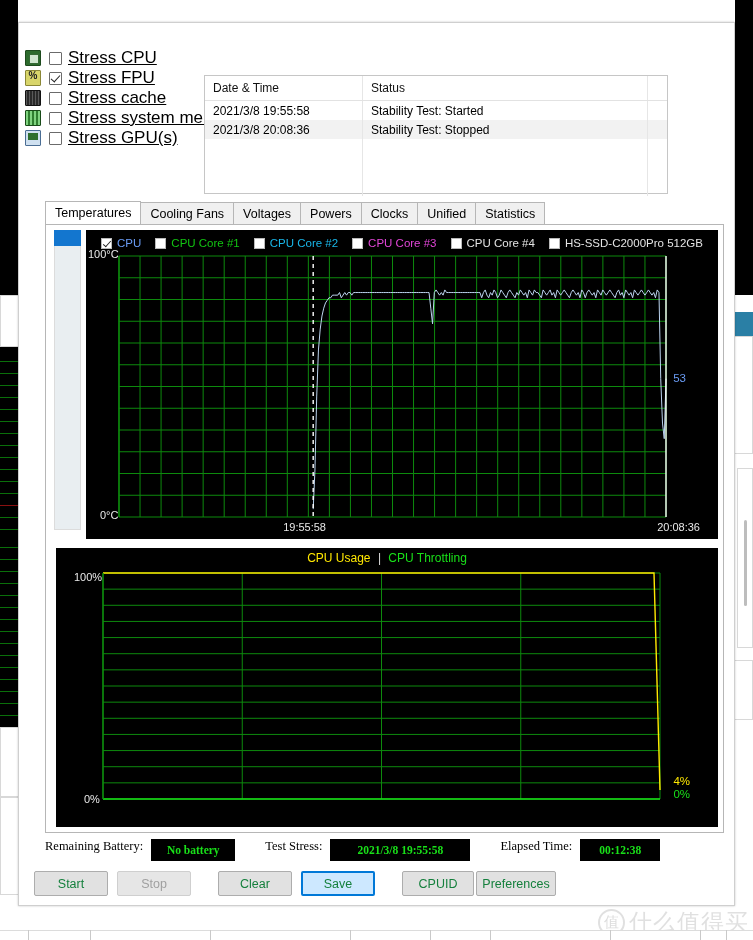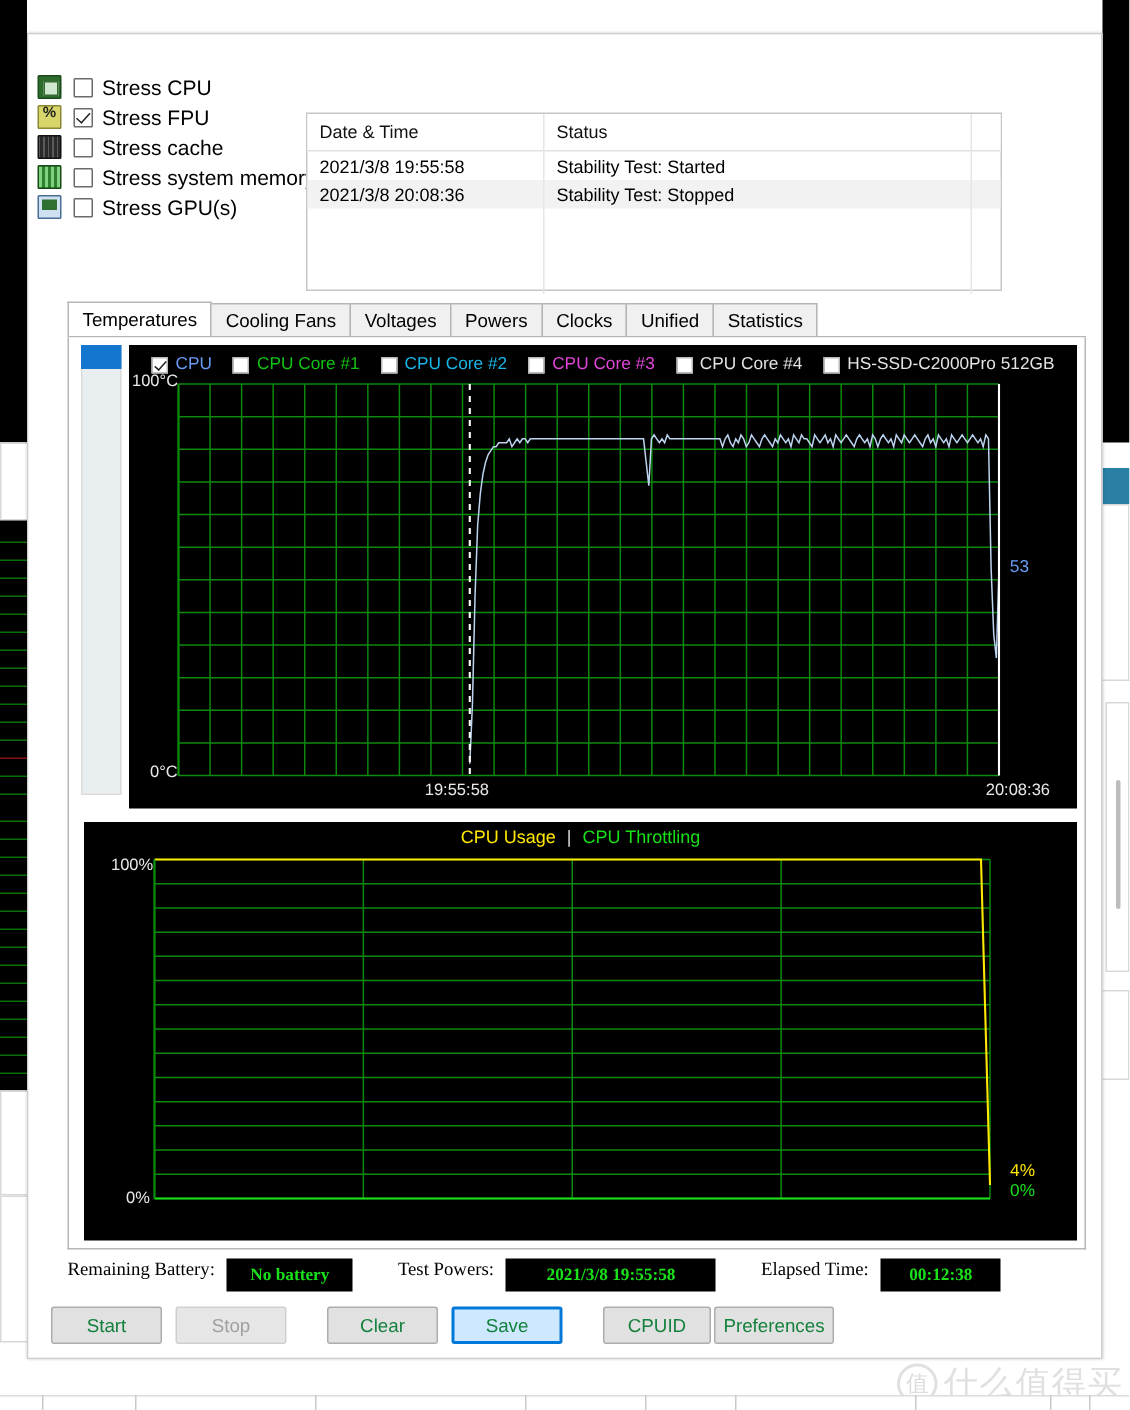--- a/index.html
+++ b/index.html
@@ -68,21 +68,21 @@
 
   .wcb {
     width:13px; height:13px; flex:0 0 13px;
     border:1px solid #6b6b6b; background:#fff; margin-right:6px;
     position:relative; border-radius:1px;
   }
   .wcb.checked::after {
     content:""; position:absolute; left:3px; top:0px; width:4px; height:8px;
     border:solid #222; border-width:0 1.6px 1.6px 0; transform:rotate(42deg);
   }
-  .stress-label { font-size:14px; color:#000; white-space:nowrap; }
+  .stress-label { font-size:17px; color:#000; white-space:nowrap;text-decoration:underline; }
 
   
   #log-table {
     position:absolute; left:185px; top:52px; width:464px; height:119px;
     border:1px solid #c6c6c6; background:#fff;
     font-size:12px;
   }
   #log-table .row { display:flex; height:19px; }
   #log-table .hdr { background:#fff; border-bottom:1px solid #e2e2e2; height:25px; }
   #log-table .hdr .c { display:flex; align-items:center; padding-left:8px; color:#111; }
@@ -454,21 +454,21 @@
             <path d="M47 25 L598 25 L604 241.96" fill="none" stroke="#ffe800" stroke-width="1.4"></path>
             <path d="M47 251 L598 251 L604 251" fill="none" stroke="#19e019" stroke-width="1.4"></path>
             <line x1="47" y1="25" x2="47" y2="251" stroke="#0d8a0d" stroke-width="1.4"></line>
           </svg>
       </div>
     </div>
 
     <div id="status-bar">
       <span class="status-label">Remaining Battery:</span>
       <span class="status-value" style="color:#19e019;width:84px">No battery</span>
-      <span class="status-label">Test Powers:</span>
+      <span class="status-label">Test Stress:</span>
       <span class="status-value" style="color:#19e019;width:140px">2021/3/8 19:55:58</span>
       <span class="status-label">Elapsed Time:</span>
       <span class="status-value" style="color:#19e019;width:80px">00:12:38</span>
     </div>
 
     <div id="button-bar">
       <div class="btn" style="left:15px;width:74px;">Start</div>
       <div class="btn disabled" style="left:98px;width:74px;">Stop</div>
       <div class="btn" style="left:199px;width:74px;">Clear</div>
       <div class="btn focused" style="left:282px;width:74px;">Save</div>

